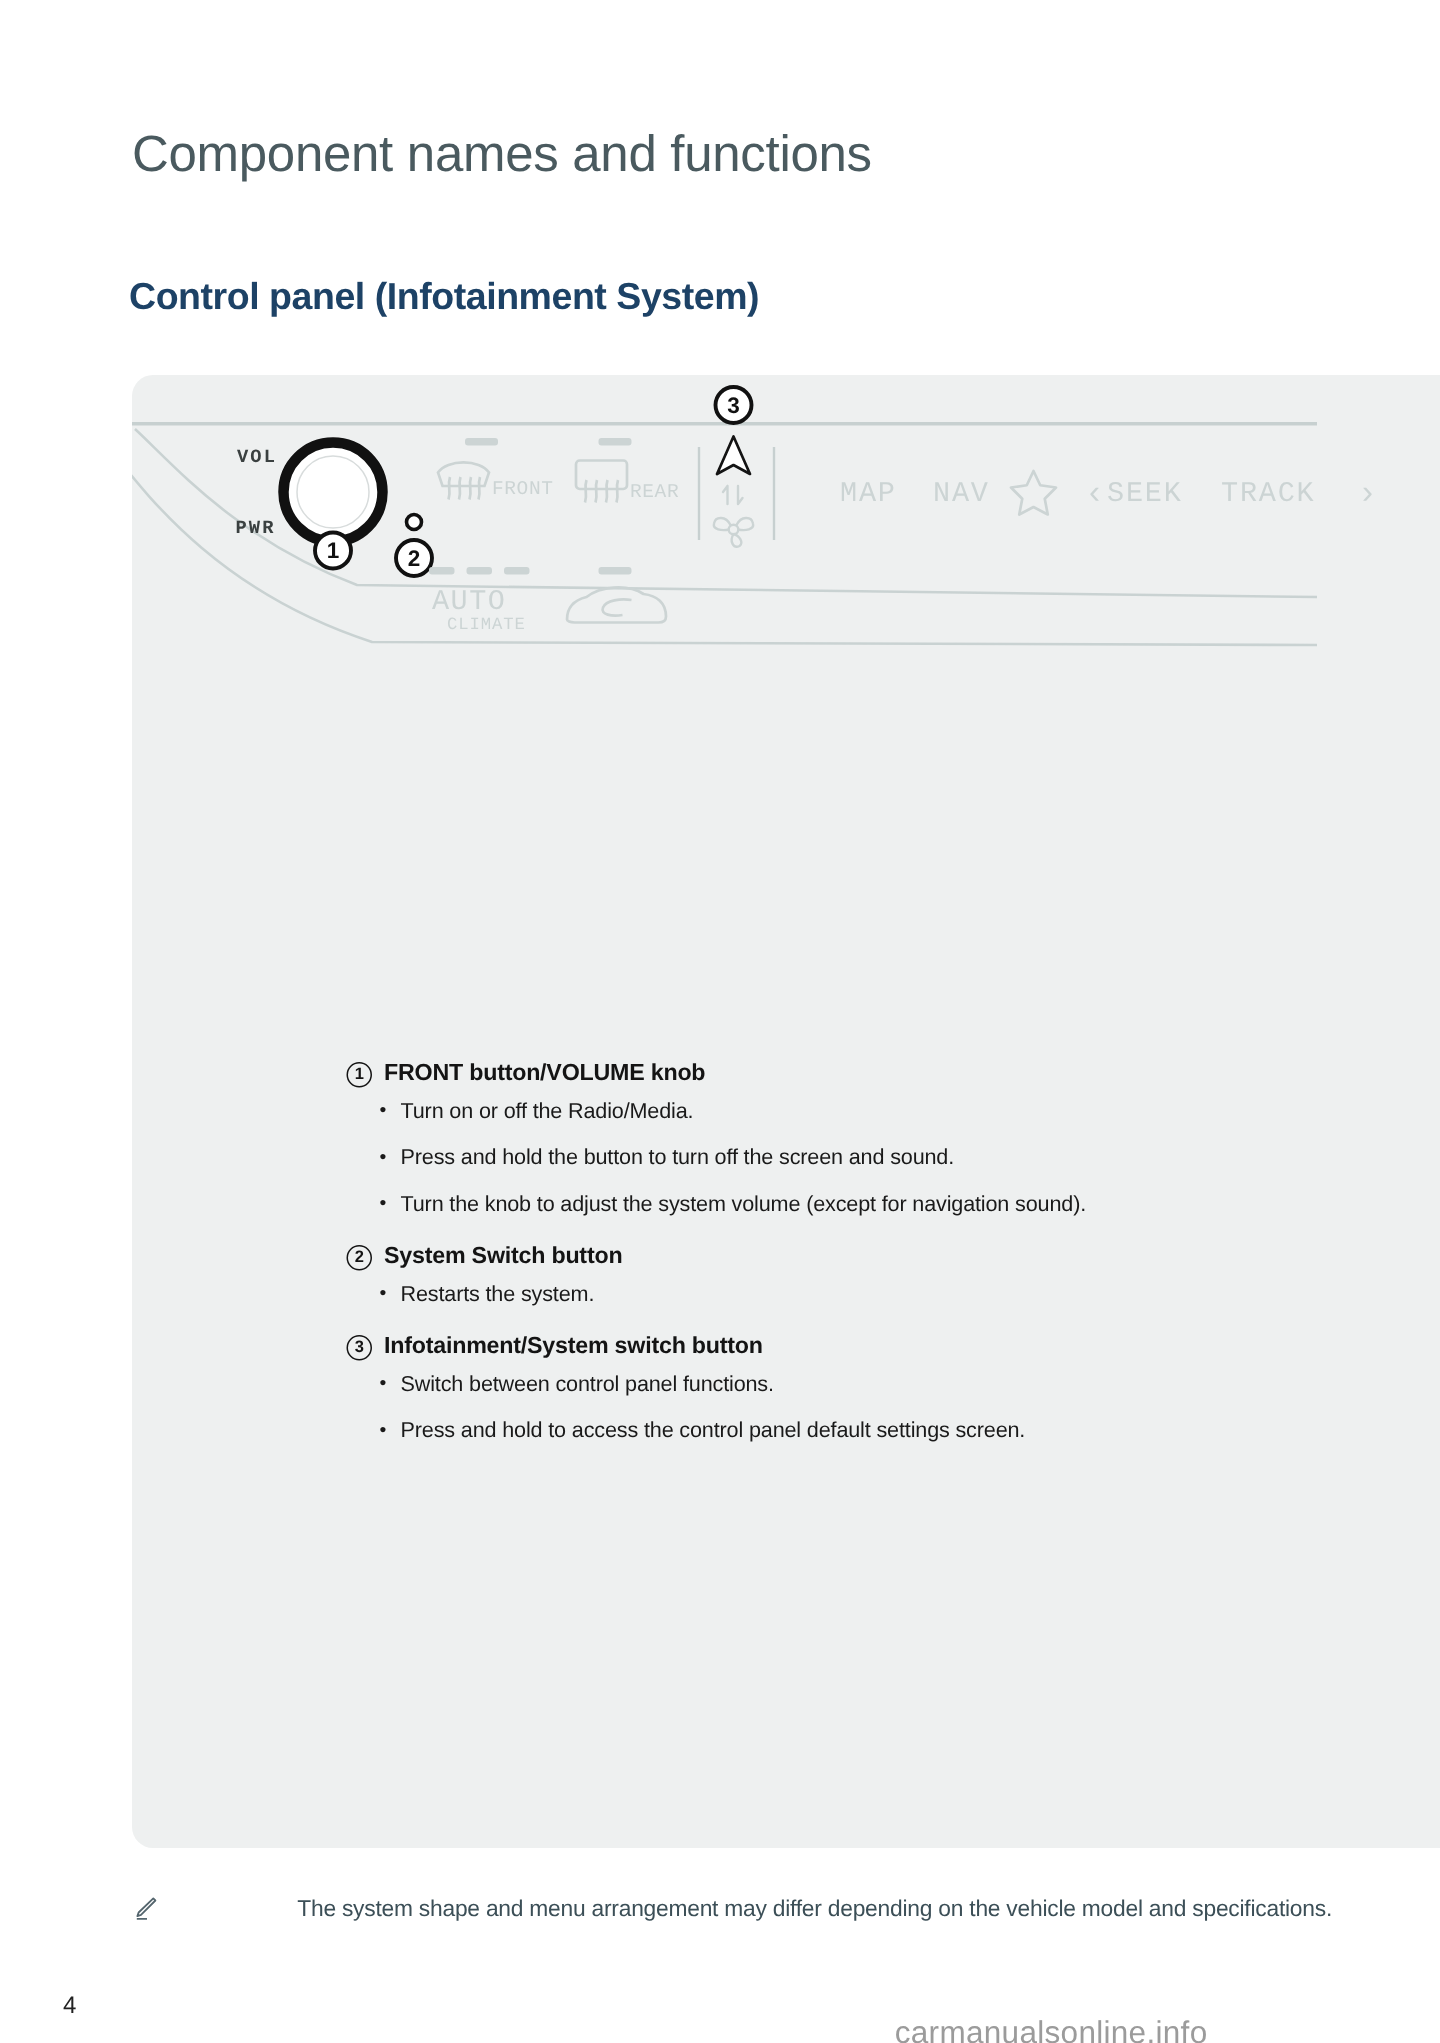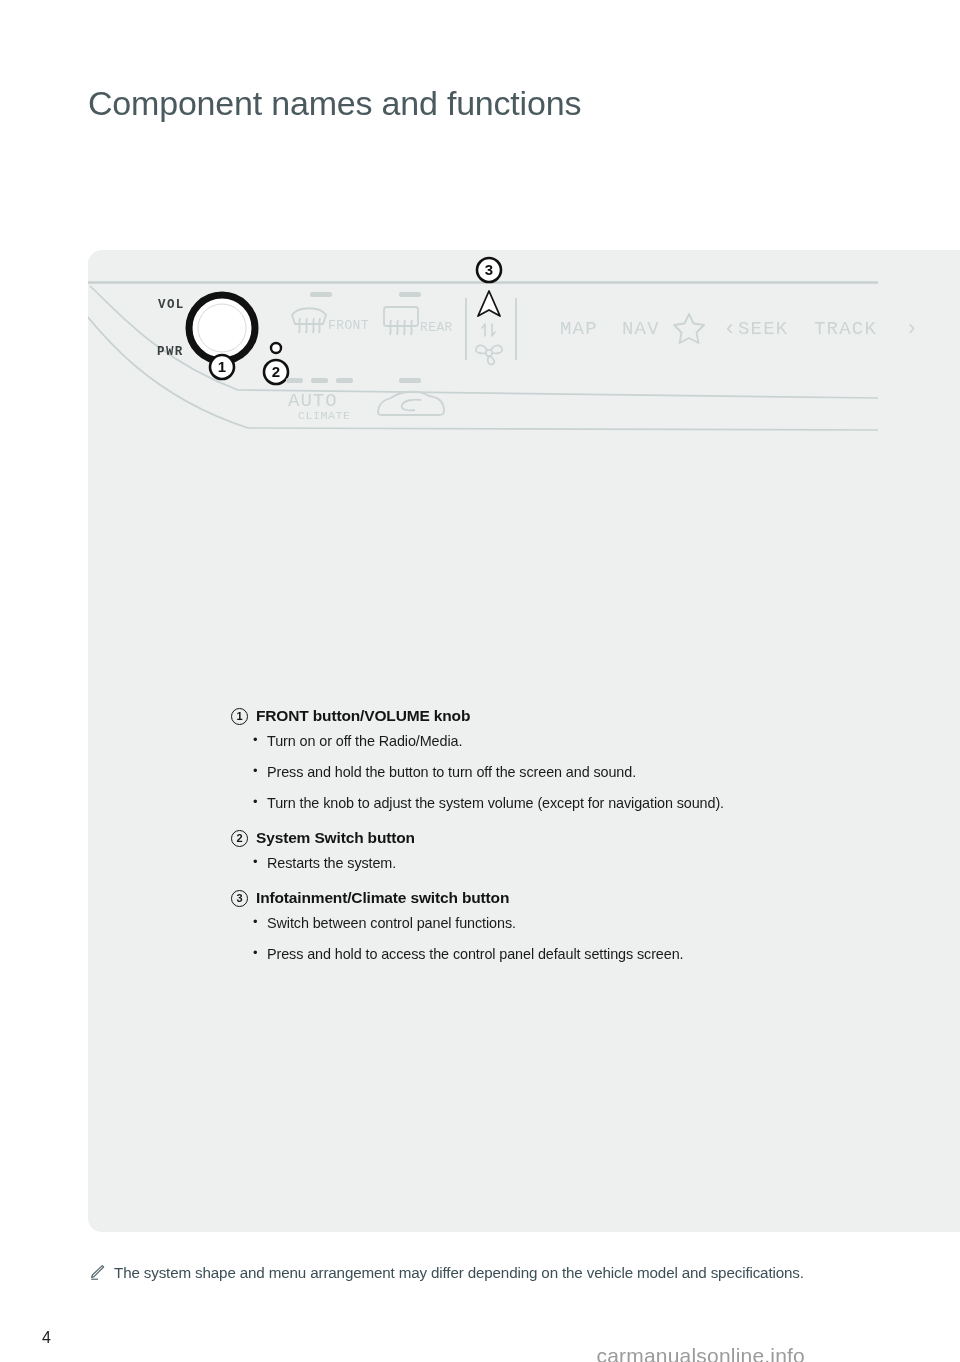--- a/index.html
+++ b/index.html
@@ -69,21 +69,21 @@
     position: absolute; left: 22px; top: -1px;
     font-size: 13px; color: #1a1a1a;
   }
   .g1 { margin-bottom: 14px; }
   .g2 { margin-bottom: 14px; }
 
   
   .note {
     position: absolute; left: 88px; top: 1236px;
     width: 800px;
-    display: flex; align-items: flex-start;
+    display: flex; align-items: flex-start; justify-content: space-between;
   }
   .note-icon { width: 26px; min-width: 26px; padding-top: 3px; }
   .note-text {
     font-size: 15.2px; color: #3c4f57; line-height: 25px;
     letter-spacing: -0.15px;
   }
 
   .page-number {
     position: absolute; left: 42px; top: 1305px;
     font-size: 16px; color: #222; font-weight: 400;
@@ -94,20 +94,21 @@
   }
 
   
 </style>
 </head>
 <body>
 
 <div class="page">
 
   <h1 class="page-title">Component names and functions</h1>
+  <h2 class="section-title">Control panel (Infotainment System)</h2>
 
   <div class="gray-panel">
 
     <div class="illus">
       <svg width="872" height="195" viewBox="0 0 872 195" xmlns="http://www.w3.org/2000/svg">
 
         <line x1="0" y1="32.5" x2="790" y2="32.5" stroke="#c7d0d0" stroke-width="2.4"></line>
 
         <path d="M 2 36 C 28 60, 70 110, 150 140 L 790 148" fill="none" stroke="#c9d2d2" stroke-width="1.7"></path>
         <path d="M -14 50 C 14 86, 62 146, 160 178 L 790 180" fill="none" stroke="#c9d2d2" stroke-width="1.7"></path>
@@ -209,21 +210,21 @@
           <span>System Switch button</span>
         </div>
         <ul class="bullets">
           <li>Restarts the system.</li>
         </ul>
       </div>
 
       <div class="desc-group">
         <div class="desc-head">
           <span class="circ-num">3</span>
-          <span>Infotainment/Climate switch button</span>
+          <span>Infotainment/System switch button</span>
         </div>
         <ul class="bullets">
           <li>Switch between control panel functions.</li>
           <li>Press and hold to access the control panel default settings screen.</li>
         </ul>
       </div>
 
     </div>
   </div>
 

